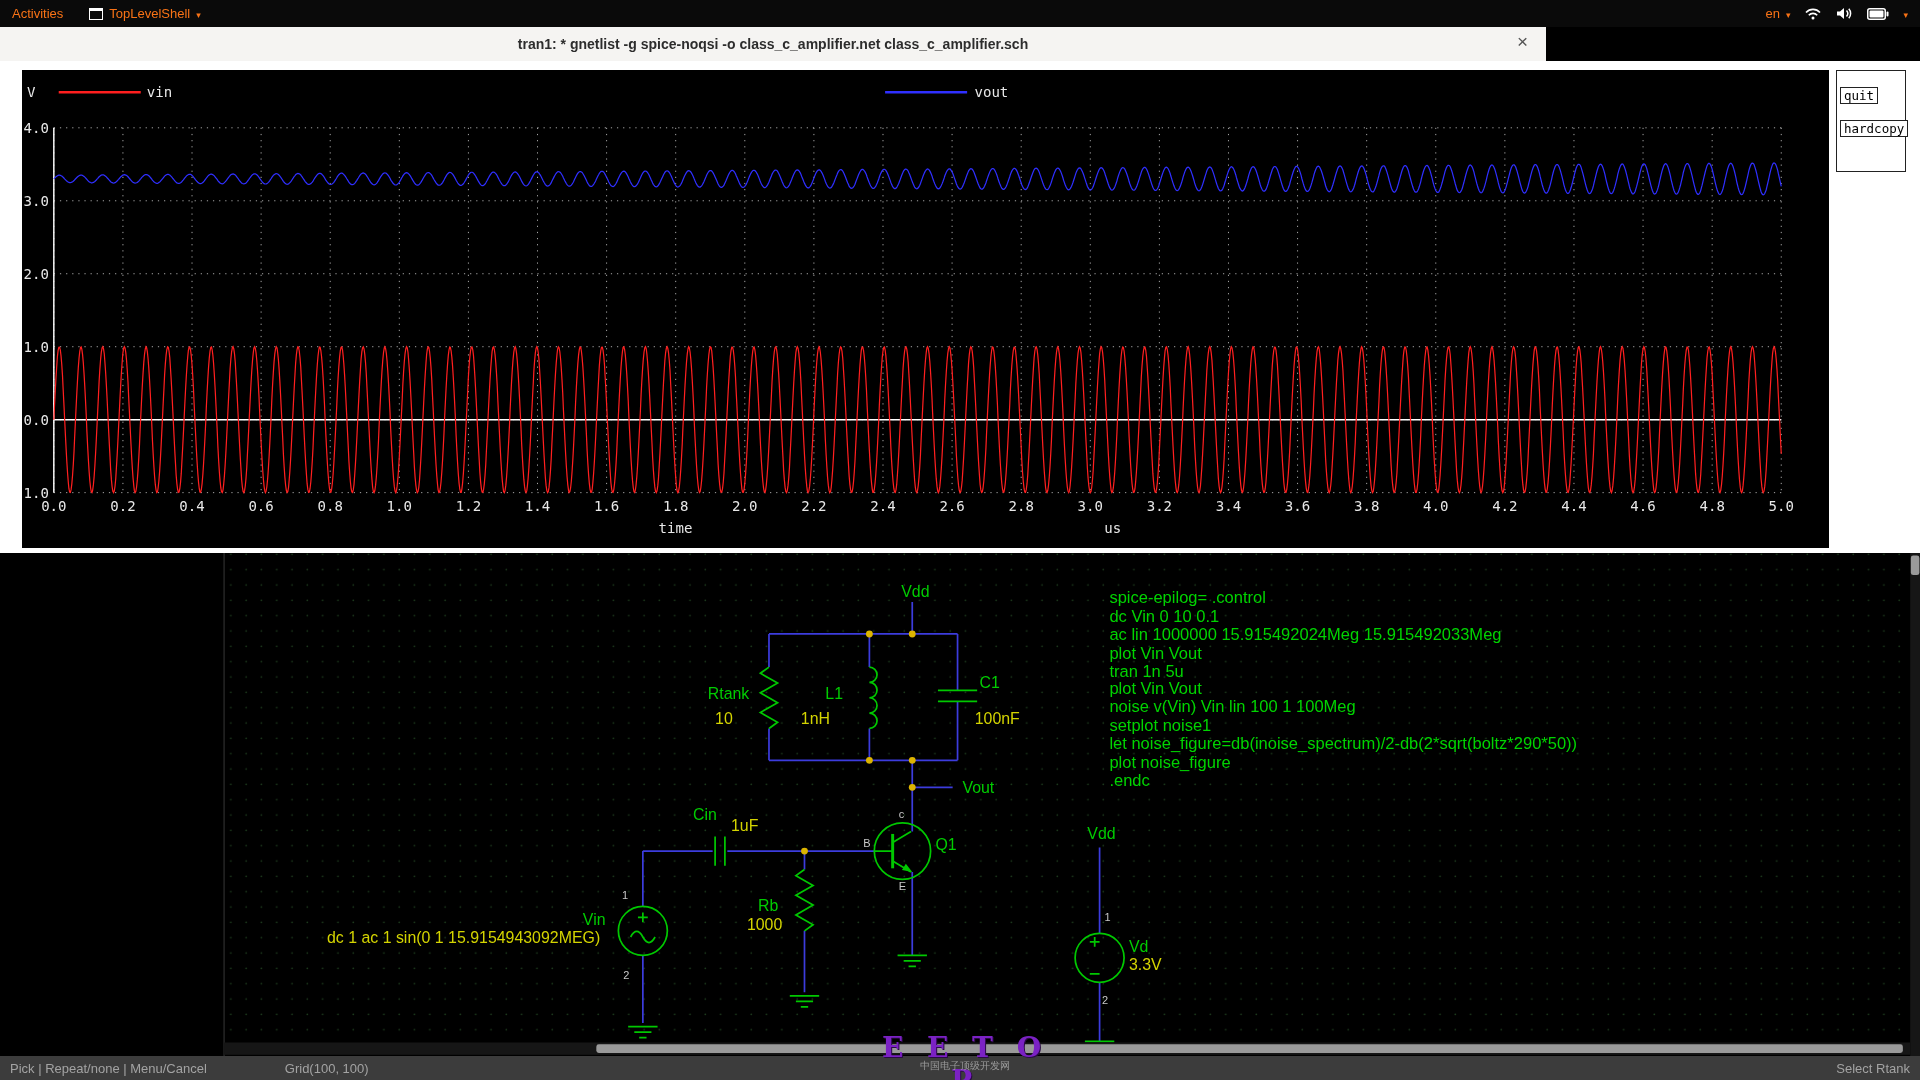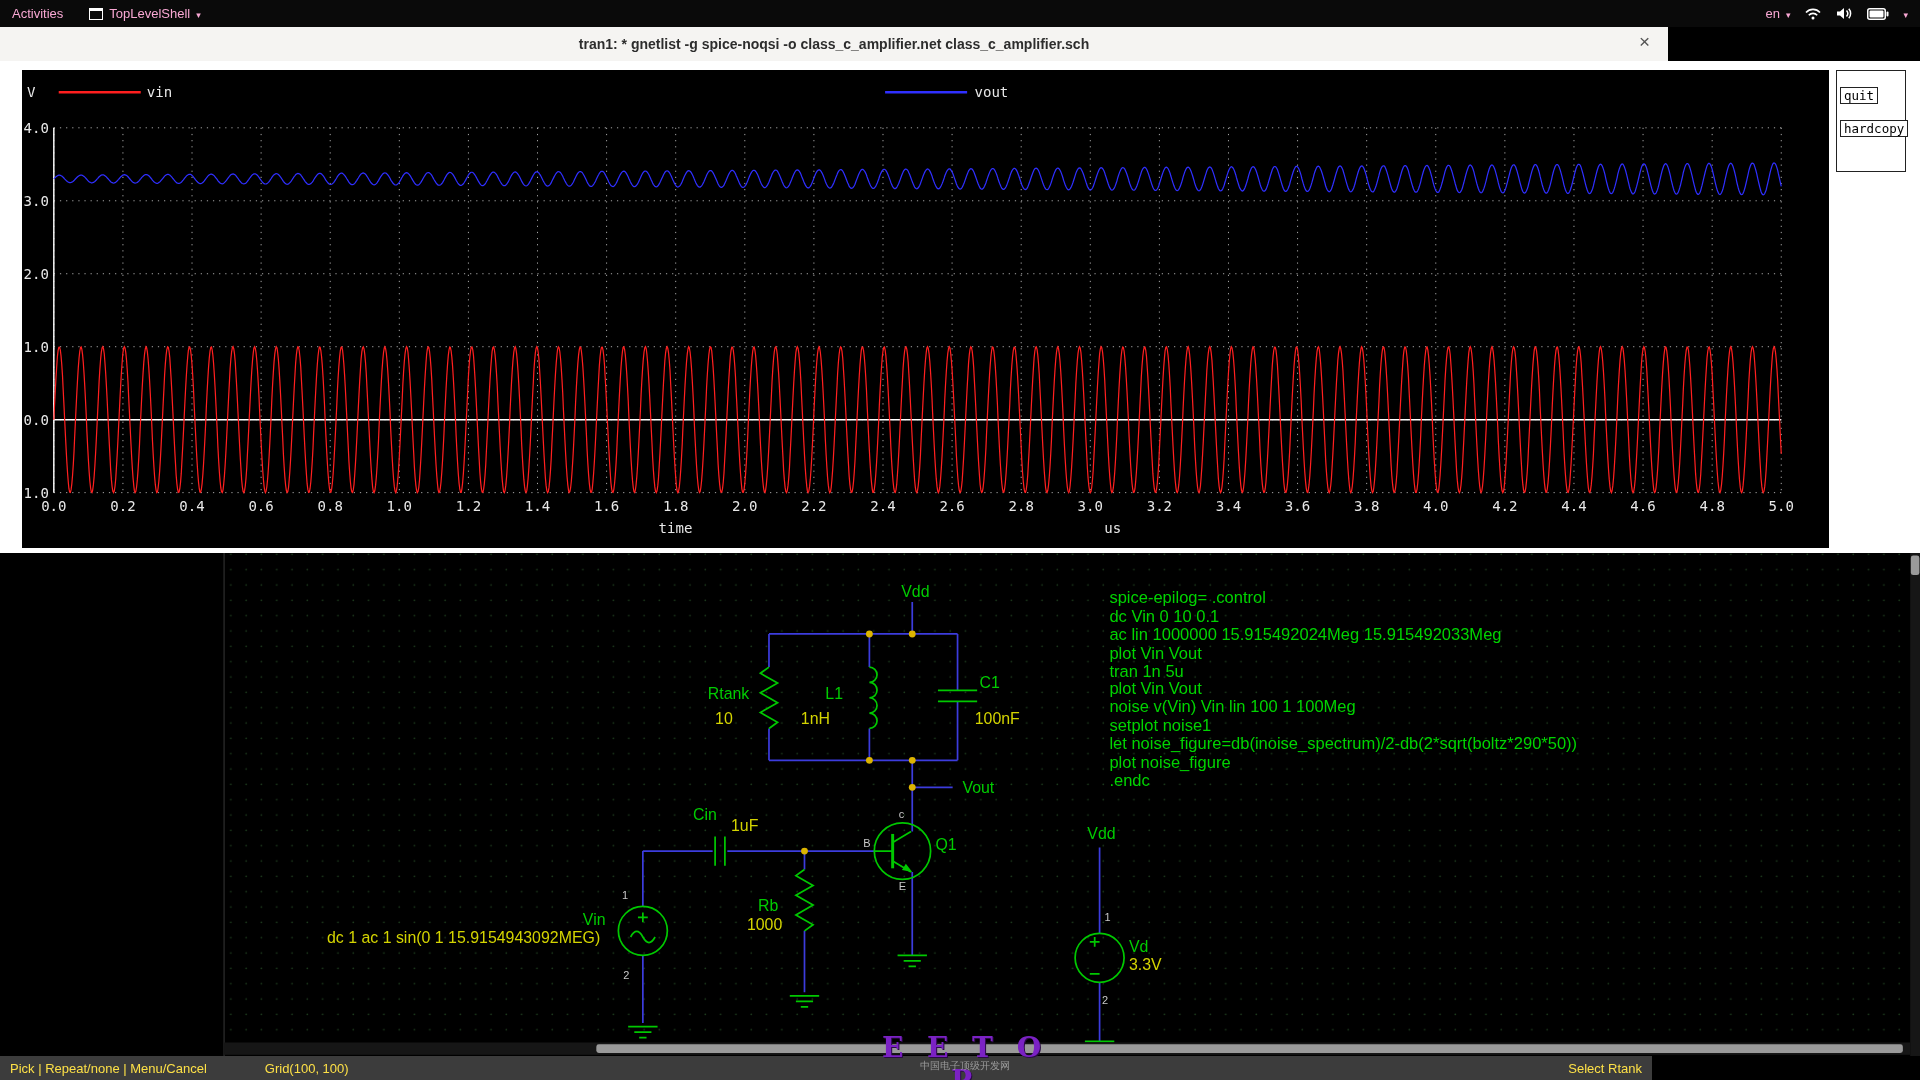--- a/index.html
+++ b/index.html
@@ -1,29 +1,29 @@
 <!DOCTYPE html>
 <html><head>
 <meta charset="utf-8">
 <style>
   html,body{margin:0;padding:0;background:#000;}
   body{width:1920px;height:1080px;position:relative;overflow:hidden;font-family:"Liberation Sans",sans-serif;}
 
   
-  .topbar{position:absolute;top:0;left:0;width:1920px;height:27px;background:#0a0a0a;color:#f9a8d4;
+  .topbar{position:absolute;top:0;left:0;width:1920px;height:27px;background:#0a0a0a;color:#f97316;
           display:flex;align-items:center;justify-content:space-between;font-size:13px;box-sizing:border-box;padding:12px 12px;gap:32px;}
   .tb-left{display:flex;align-items:center;gap:26px;}
   .tb-item{display:inline-flex;align-items:center;gap:6px;cursor:default;}
   .winicon{width:12px;height:8px;border:1px solid #fff;border-top:3px solid #fff;display:inline-block;}
   .caret{font-size:9px;position:relative;top:1px;}
   .tb-clock{position:absolute;left:0;right:0;text-align:center;font-weight:bold;pointer-events:none;}
   .tb-right{display:flex;align-items:center;gap:14px;z-index:2;}
 
   
-  .titlebar{position:absolute;top:27px;left:0;width:1668px;height:34px;background:#f5f4f2;border-bottom:1px solid #c9c6c2;
+  .titlebar{position:absolute;top:27px;left:0;width:1546px;height:34px;background:#f5f4f2;border-bottom:1px solid #c9c6c2;
             display:flex;align-items:center;justify-content:center;}
   .wtitle{font-size:14px;font-weight:600;color:#2d2d2d;}
   .closebtn{position:absolute;right:18px;top:4px;font-size:19px;color:#555;cursor:default;}
 
   .plotwin{position:absolute;top:61px;left:0;width:1920px;height:492px;background:#ffffff;}
   #plot-svg{display:block;margin:9px 0 0 22px;background:#000;}
   #plot-svg text{font-family:"DejaVu Sans Mono",monospace;font-size:11.5px;fill:#e8e8e8;}
 
   .btnpanel{position:absolute;left:1836px;top:9px;width:70px;height:102px;background:#fff;border:1px solid #222;box-sizing:border-box;}
   .xbtn{display:block;margin:16px 0 0 3px;background:#fff;border:1px solid #222;
@@ -37,24 +37,24 @@
   .sch-pin text{font-family:"Liberation Sans",sans-serif;font-size:9px;fill:#c8c8c8;}
   .sch-spice text{font-family:"Liberation Sans",sans-serif;font-size:13.5px;fill:#00d400;}
 
   
   .wm1{position:absolute;top:1031px;left:860px;width:210px;text-align:center;z-index:9;
        font-family:"DejaVu Serif",serif;font-weight:bold;font-size:28px;letter-spacing:7px;color:#7b22c4;text-shadow:1px 1px 0 #2a0b45;}
   .wm2{position:absolute;top:1059px;left:860px;width:210px;text-align:center;z-index:9;
        font-size:10px;color:#9a9a9a;}
 
   
-  .statusbar{position:absolute;top:1056px;left:0;width:1652px;height:24px;background:#3c3c3c;color:#fde047;
+  .statusbar{position:absolute;top:1056px;left:0;width:1920px;height:24px;background:#3c3c3c;color:#a3a3a3;
              display:flex;align-items:center;justify-content:space-between;font-size:13px;box-sizing:border-box;padding:0 10px;}
   .sb-left{display:flex;align-items:center;}
-  .sb-grid{margin-left:58px;}
+  .sb-grid{margin-left:78px;}
 </style>
 </head>
 <body>
 
 <div class="topbar">
   <div class="tb-left">
     <span class="tb-item">Activities</span>
     <span class="tb-item">
       <span class="winicon"></span>
       <span>TopLevelShell</span>

